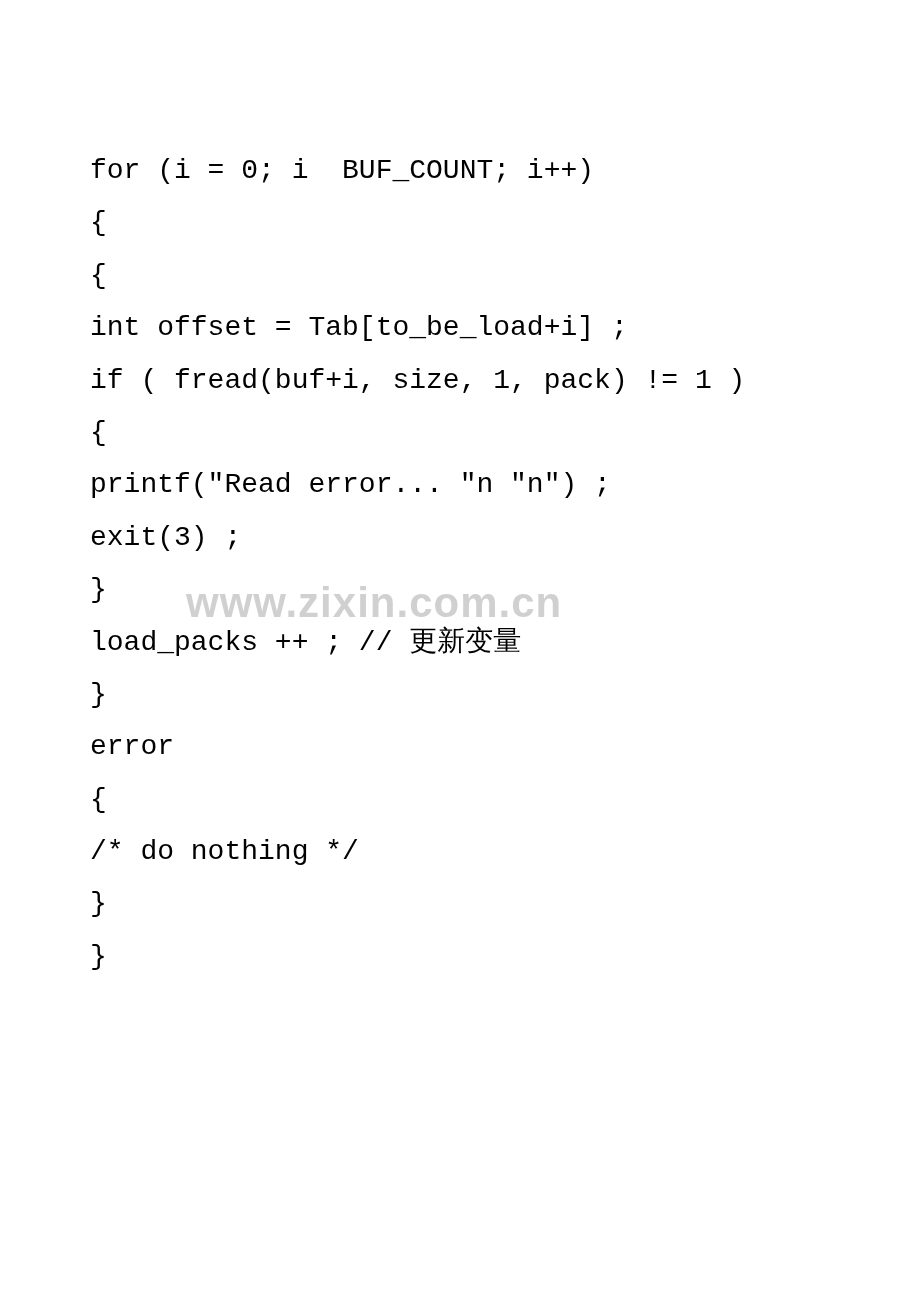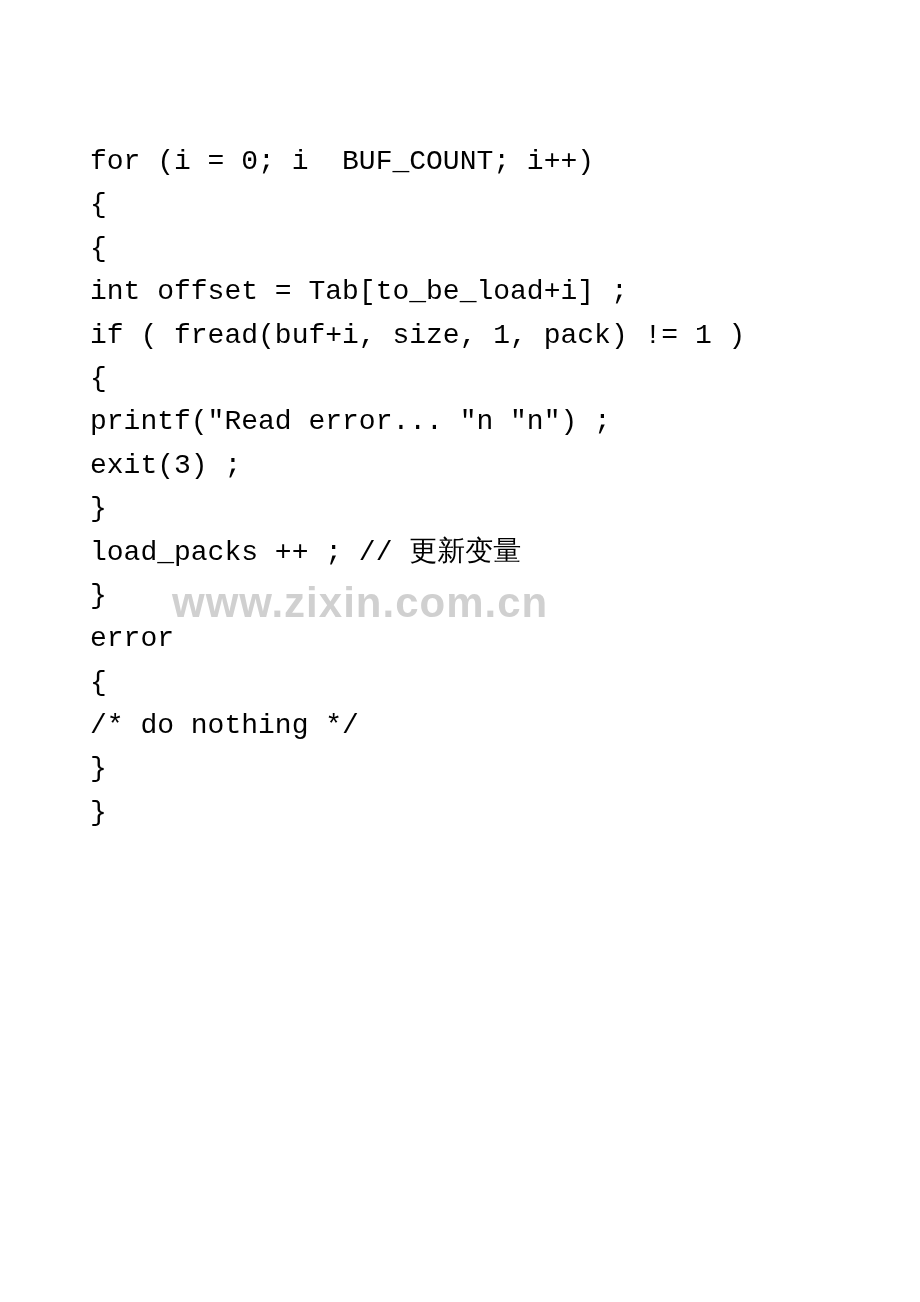--- a/index.html
+++ b/index.html
@@ -14,32 +14,33 @@
     color: #000000;
   }
   .page {
     padding: 140px 90px 0 90px;
     box-sizing: border-box;
     position: relative;
   }
   .code-line {
     white-space: pre-wrap;
     word-break: break-word;
+    margin-top: 9px;
   }
   .watermark {
     position: absolute;
     color: rgba(120,120,120,0.35);
     font-family: Arial, sans-serif;
     font-weight: bold;
     font-size: 42px;
     letter-spacing: 1px;
     pointer-events: none;
     user-select: none;
     top: 570px;
-    left: 172px;
+    left: 186px;
   }
 </style>
 </head>
 <body>
 
 <div class="page">
 
   <div class="watermark">www.zixin.com.cn</div>
 
   <div class="code-line">for (i = 0; i  BUF_COUNT; i++)</div>

